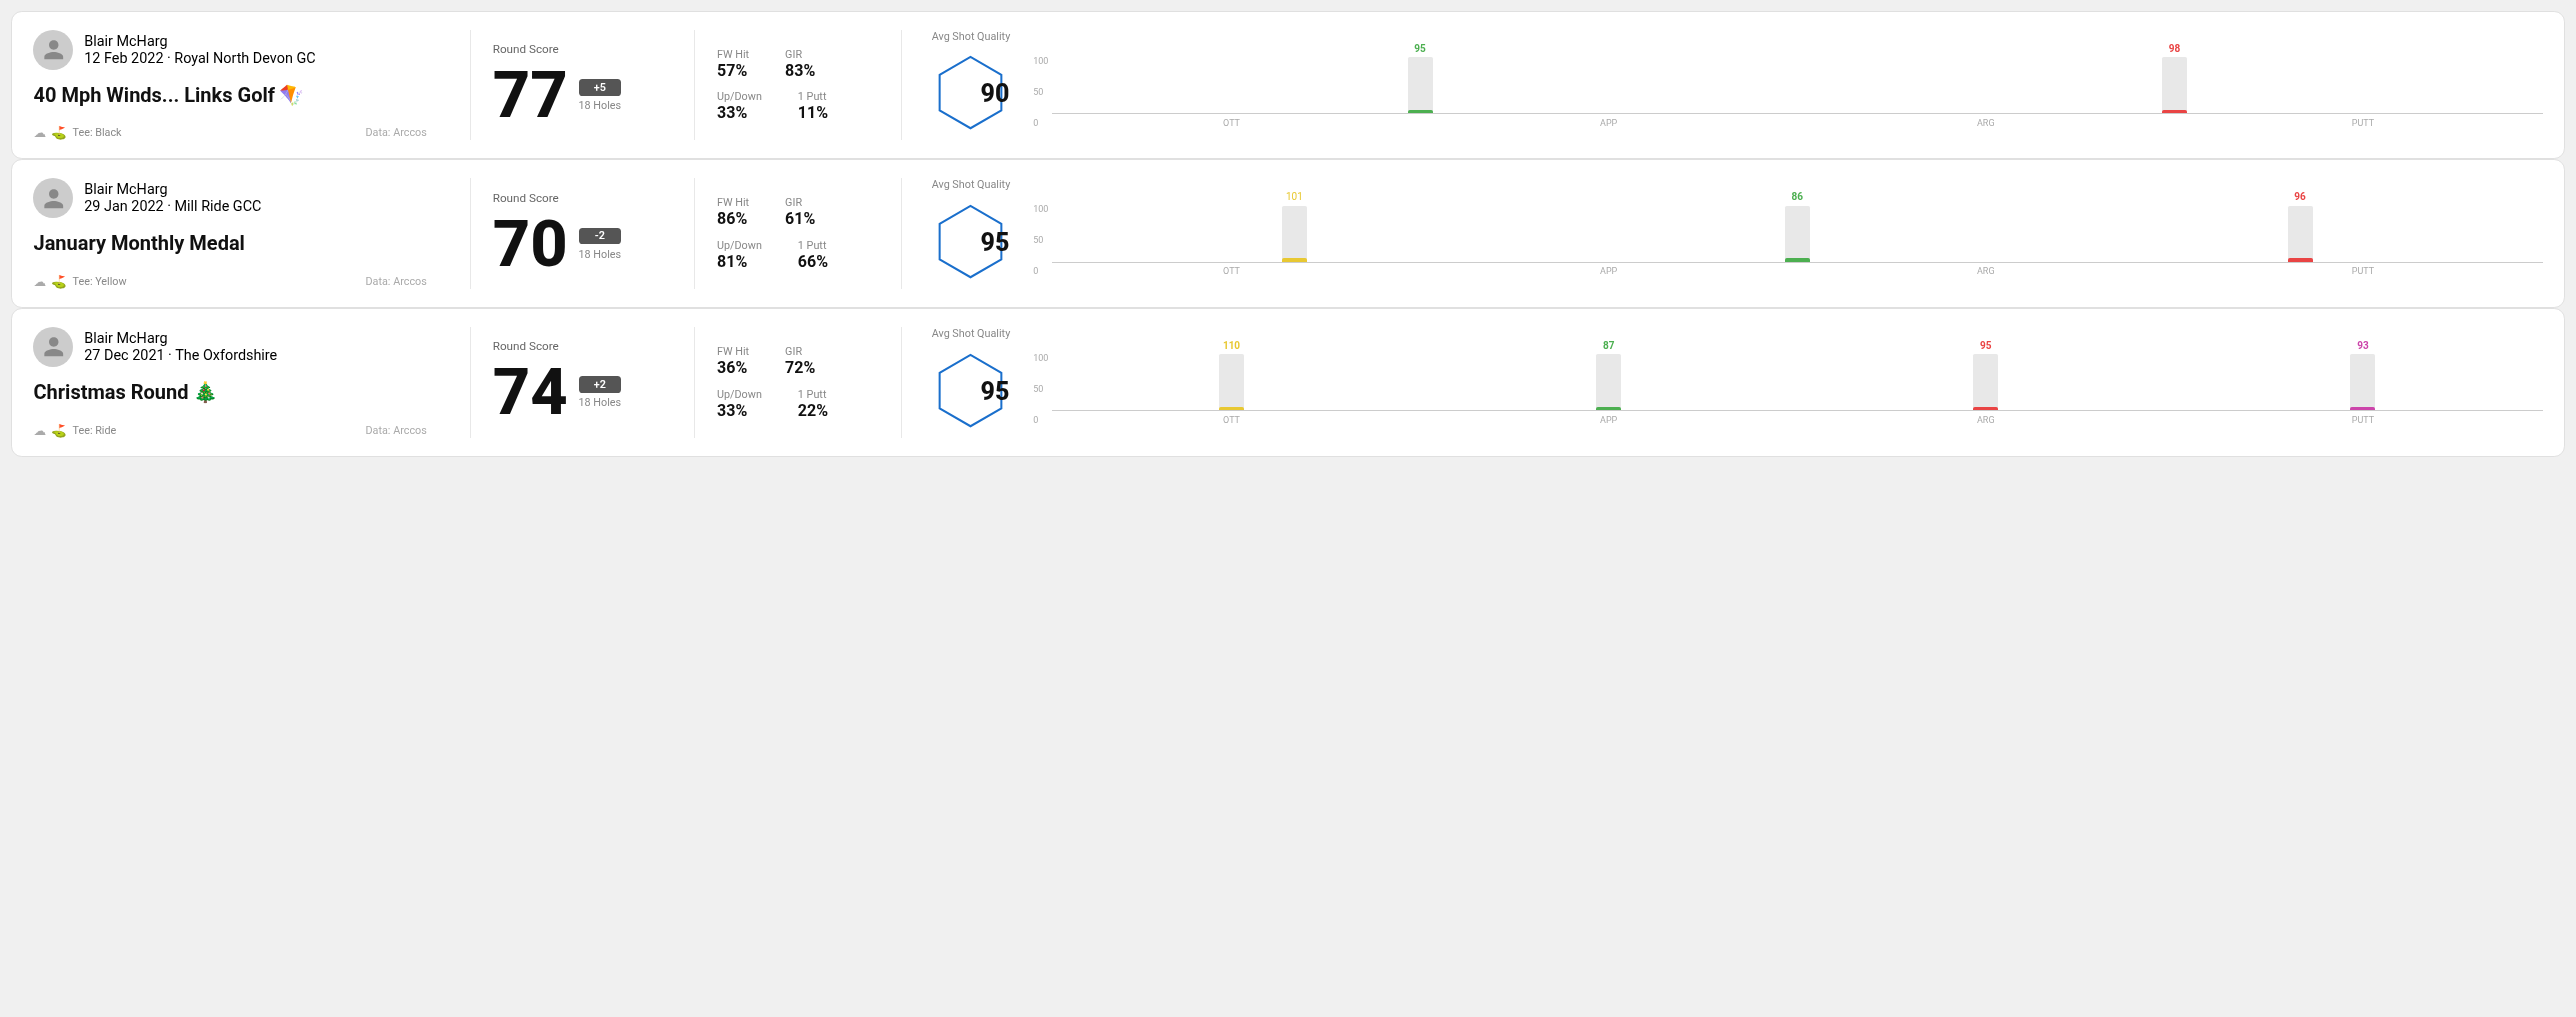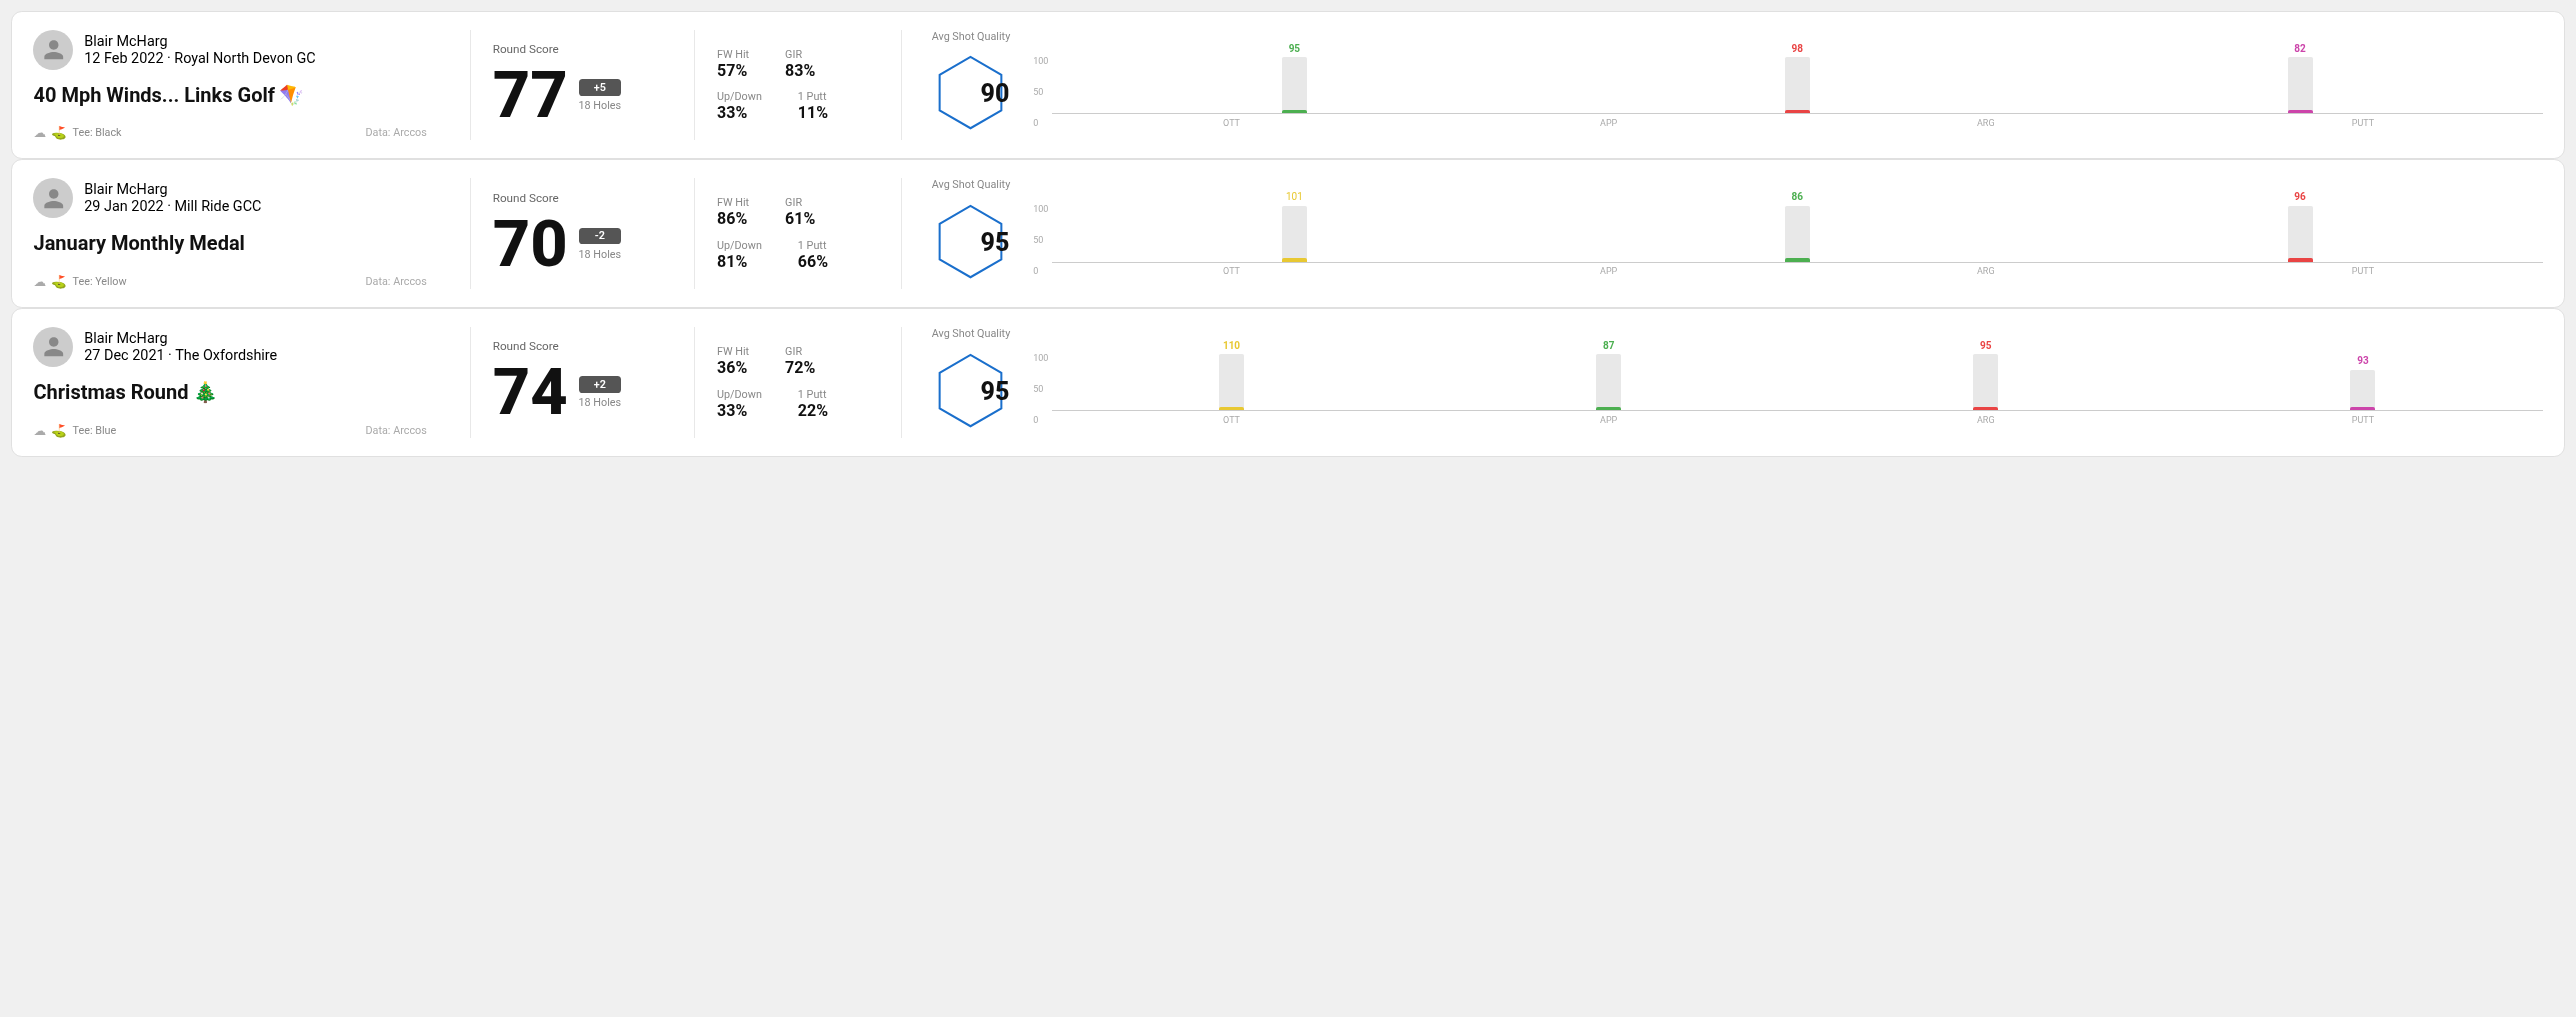--- a/index.html
+++ b/index.html
@@ -253,26 +253,20 @@
                 <div style="width: 25px; height: 56px; background: rgb(232, 232, 232); border-radius: 1.8px 1.8px 0px 0px; display: flex; flex-direction: column; justify-content: flex-end;">
                   <div style="width: 100%; height: 3.6px; background: rgb(76, 175, 80); border-radius: 1.8px 1.8px 0px 0px;"></div>
                 </div>
               </div>
               <div style="display: flex; flex-direction: column; align-items: center; gap: 1.8px; flex: 1 1 0%; height: 100%; justify-content: flex-end;">
                 <div style="font-size: 10px; font-weight: 700; color: rgb(233, 68, 68); margin-bottom: 1.8px;">98</div>
                 <div style="width: 25px; height: 56px; background: rgb(232, 232, 232); border-radius: 1.8px 1.8px 0px 0px; display: flex; flex-direction: column; justify-content: flex-end;">
                   <div style="width: 100%; height: 3.6px; background: rgb(233, 68, 68); border-radius: 1.8px 1.8px 0px 0px;"></div>
                 </div>
               </div>
-              <div style="display: flex; flex-direction: column; align-items: center; gap: 1.8px; flex: 1 1 0%; height: 100%; justify-content: flex-end;">
-                <div style="font-size: 10px; font-weight: 700; color: rgb(204, 68, 170); margin-bottom: 1.8px;">82</div>
-                <div style="width: 25px; height: 56px; background: rgb(232, 232, 232); border-radius: 1.8px 1.8px 0px 0px; display: flex; flex-direction: column; justify-content: flex-end;">
-                  <div style="width: 100%; height: 3.6px; background: rgb(204, 68, 170); border-radius: 1.8px 1.8px 0px 0px;"></div>
-                </div>
-              </div>
             </div>
             <div style="display: flex; gap: 18px; margin-top: 3.6px;">
               <div style="font-size: 9px; color: rgb(170, 170, 170); flex: 1 1 0%; text-align: center;">OTT</div>
               <div style="font-size: 9px; color: rgb(170, 170, 170); flex: 1 1 0%; text-align: center;">APP</div>
               <div style="font-size: 9px; color: rgb(170, 170, 170); flex: 1 1 0%; text-align: center;">ARG</div>
               <div style="font-size: 9px; color: rgb(170, 170, 170); flex: 1 1 0%; text-align: center;">PUTT</div>
             </div>
           </div>
         </div>
       </div>
@@ -390,21 +384,21 @@
           <div>
             <div class="player-name">Blair McHarg</div>
             <div class="player-meta">27 Dec 2021 · The Oxfordshire</div>
           </div>
         </div>
         <div class="round-title">Christmas Round 🎄</div>
         <div class="player-bottom">
           <div class="tee-info">
             <span style="color:#aaa;font-size:12.6px;">☁</span>
             <span style="color:#aaa;font-size:12.6px;">⛳</span>
-            <span>Tee: Blue</span>
+            <span>Tee: Ride</span>
           </div>
           <div class="data-source">Data: Arccos</div>
         </div>
       </div>
       <div class="divider-v"></div>
       <div class="score-section">
         <div class="score-label">Round Score</div>
         <div class="score-main">
           <div class="score-number">74</div>
           <div class="score-right">
@@ -464,21 +458,21 @@
                   <div style="width: 100%; height: 3.6px; background: rgb(76, 175, 80); border-radius: 1.8px 1.8px 0px 0px;"></div>
                 </div>
               </div>
               <div style="display: flex; flex-direction: column; align-items: center; gap: 1.8px; flex: 1 1 0%; height: 100%; justify-content: flex-end;">
                 <div style="font-size: 10px; font-weight: 700; color: rgb(233, 68, 68); margin-bottom: 1.8px;">95</div>
                 <div style="width: 25px; height: 56px; background: rgb(232, 232, 232); border-radius: 1.8px 1.8px 0px 0px; display: flex; flex-direction: column; justify-content: flex-end;">
                   <div style="width: 100%; height: 3.6px; background: rgb(233, 68, 68); border-radius: 1.8px 1.8px 0px 0px;"></div>
                 </div>
               </div>
               <div style="display: flex; flex-direction: column; align-items: center; gap: 1.8px; flex: 1 1 0%; height: 100%; justify-content: flex-end;">
-                <div style="font-size: 10px; font-weight: 700; color: rgb(204, 68, 170); margin-bottom: 1.8px; margin-top: 16px;">93</div>
+                <div style="font-size: 10px; font-weight: 700; color: rgb(204, 68, 170); margin-bottom: 1.8px;">93</div>
                 <div style="width: 25px; height: 56px; background: rgb(232, 232, 232); border-radius: 1.8px 1.8px 0px 0px; display: flex; flex-direction: column; justify-content: flex-end;">
                   <div style="width: 100%; height: 3.6px; background: rgb(204, 68, 170); border-radius: 1.8px 1.8px 0px 0px;"></div>
                 </div>
               </div>
             </div>
             <div style="display: flex; gap: 18px; margin-top: 3.6px;">
               <div style="font-size: 9px; color: rgb(170, 170, 170); flex: 1 1 0%; text-align: center;">OTT</div>
               <div style="font-size: 9px; color: rgb(170, 170, 170); flex: 1 1 0%; text-align: center;">APP</div>
               <div style="font-size: 9px; color: rgb(170, 170, 170); flex: 1 1 0%; text-align: center;">ARG</div>
               <div style="font-size: 9px; color: rgb(170, 170, 170); flex: 1 1 0%; text-align: center;">PUTT</div>

